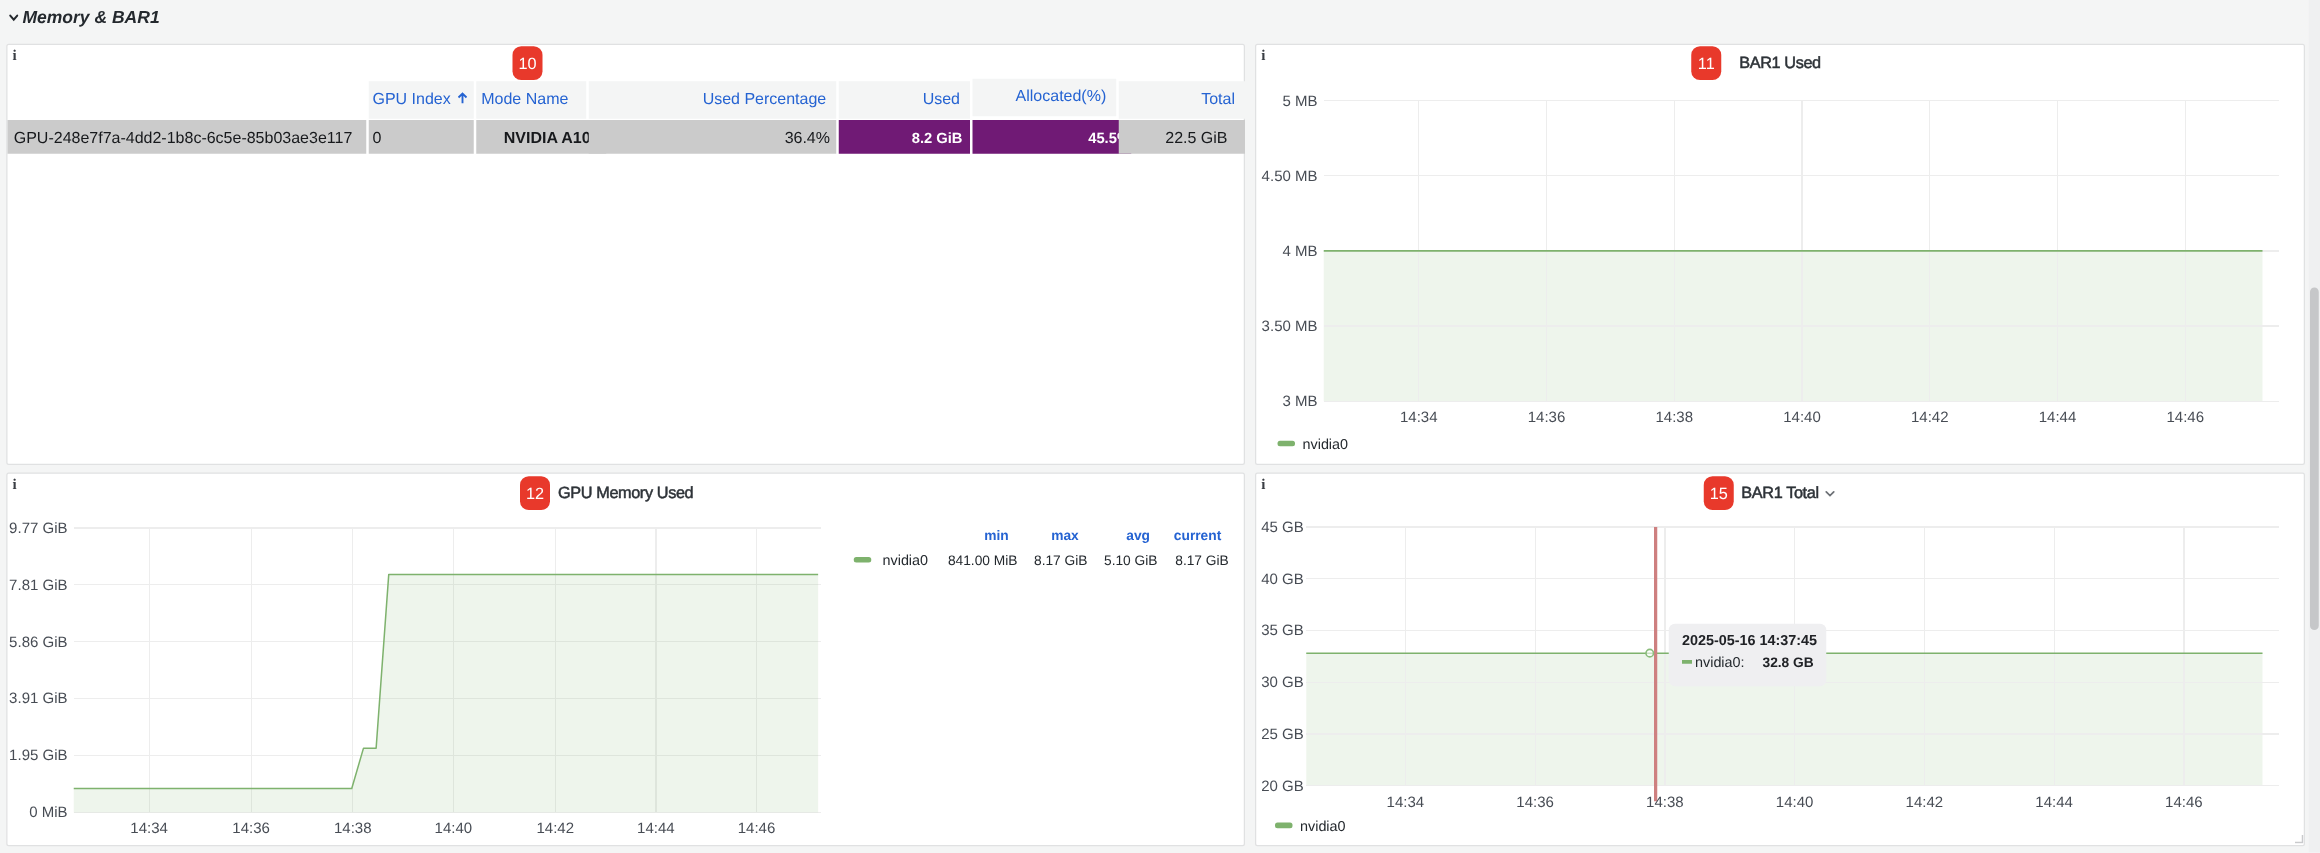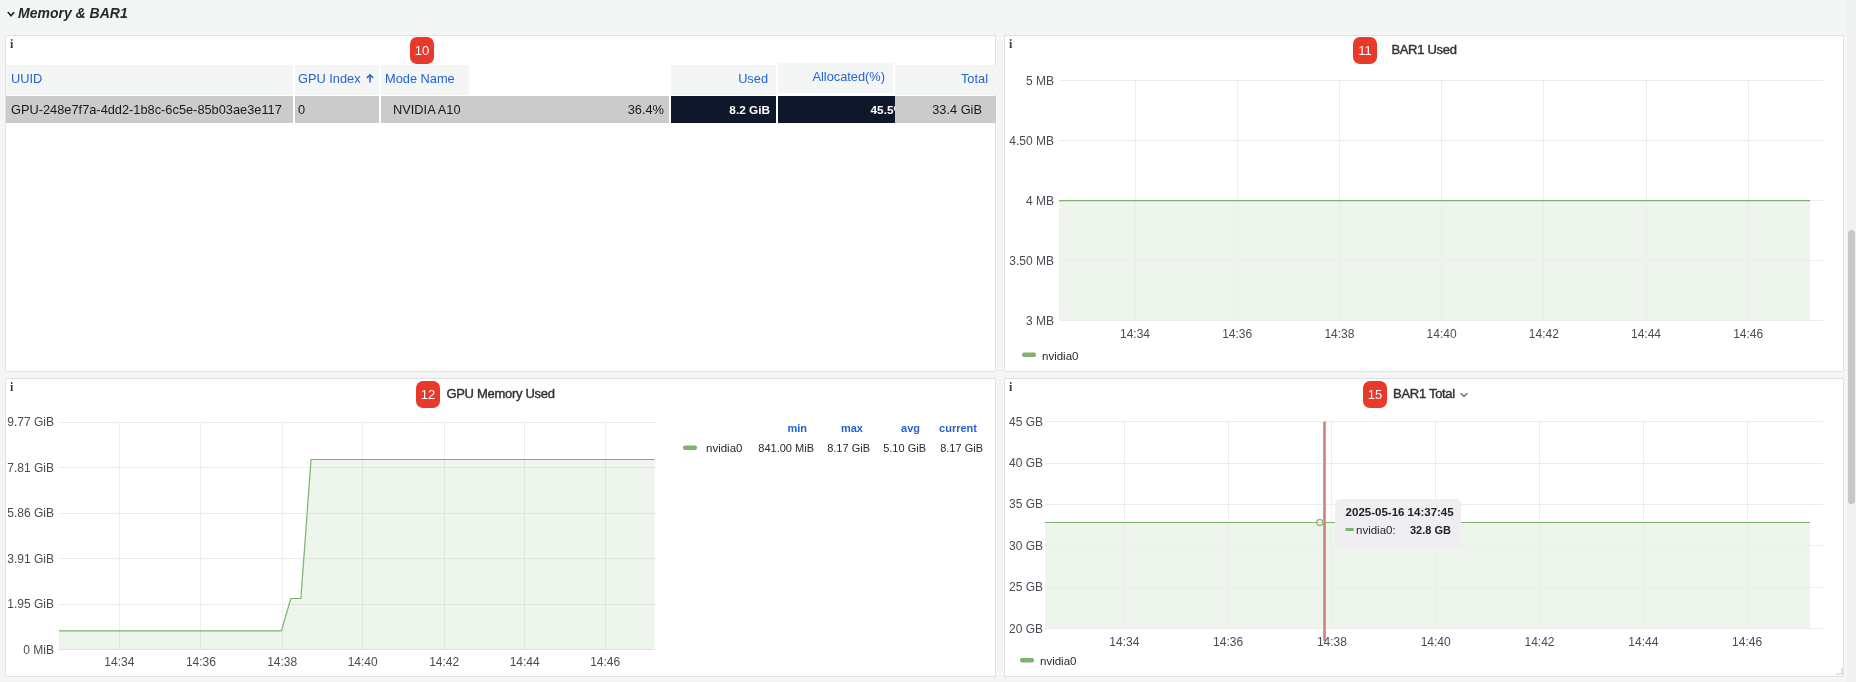--- a/index.html
+++ b/index.html
@@ -5,50 +5,50 @@
   * { margin:0; padding:0; box-sizing:border-box; }
   html,body { width:1856px; height:682px; background:#F4F5F5; font-family:"Liberation Sans", sans-serif; overflow:hidden; position:relative; }
   .panel { position:absolute; background:#fff; border:1px solid #E0E1E2; border-radius:2px; }
   .ptitle { position:absolute; left:0; right:0; text-align:center; font-size:13px; font-weight:400; letter-spacing:-0.3px; color:#2E3338; -webkit-text-stroke:0.4px #2E3338; }
   .badge { position:absolute; width:24px; height:27px; background:#E8392B; border-radius:7px; color:#fff; font-size:13px; font-weight:400; text-align:center; line-height:27px; }
   .iicon { position:absolute; font-family:"Liberation Serif", serif; font-style:normal; font-weight:700; font-size:12px; color:#3A3E44; line-height:1; }
   .axis { font-size:12px; fill:#474C54; }
   .hcell { position:absolute; font-size:12.8px; color:#2563D2; background:#F4F5F5; display:flex; align-items:center; padding-bottom:3px; }
   .dcell { position:absolute; font-size:12.8px; color:#17191C; background:#CBCBCB; display:flex; align-items:center; }
   .ralign { justify-content:flex-end; }
-  .gcell { background:#0f172a; color:#fff; font-weight:700; font-size:11.8px; }
+  .gcell { background:#701a75; color:#fff; font-weight:700; font-size:11.8px; }
 </style>
 </head>
 <body>
 
 <div style="position:absolute; left:18px; top:5px; font-size:14px; font-weight:700; color:#24292E;font-style:italic;">Memory &amp; BAR1</div>
 <svg style="position:absolute; left:7px; top:10px;" width="8" height="9" viewBox="0 0 8 9">
     <path d="M1.2 2.5 L4 5.8 L6.8 2.5" stroke="#24292E" stroke-width="1.6" fill="none" stroke-linecap="round"></path>
   </svg>
 
 <div class="panel" style="left:5px; top:35px; width:991px; height:337px;">
   <div class="iicon" style="left:4px; top:2px;">i</div>
   <div class="badge" style="left:404px; top:1px;">10</div>
 
-  <div class="hcell" style="left:0; top:29px; width:287px; height:30px; padding-left:5px;">UUID</div>
   <div class="hcell" style="left:289px; top:29px; width:84px; height:30px; padding-left:3px;">GPU Index<svg style="margin-left:4px" width="10" height="11" viewBox="0 0 10 11">
         <path d="M5 9.5 L5 2 M1.8 5 L5 1.8 L8.2 5" stroke="#2563D2" stroke-width="1.5" fill="none"></path>
       </svg></div>
   <div class="hcell" style="left:375px; top:29px; width:88px; height:30px; padding-left:4px;">Mode Name</div>
+  <div class="hcell ralign" style="left:465px; top:29px; width:198px; height:30px; padding-right:8px;">Used Percentage</div>
   <div class="hcell ralign" style="left:665px; top:29px; width:105px; height:30px; padding-right:8px;">Used</div>
   <div class="hcell ralign" style="left:772px; top:27px; width:115px; height:30px; padding-right:8px;">Allocated(%)</div>
   <div class="hcell ralign" style="left:889px; top:29px; width:101px; height:30px; padding-right:8px;">Total</div>
 
   <div class="dcell" style="left:0; top:60px; width:287px; height:27px; padding-left:5px;">GPU-248e7f7a-4dd2-1b8c-6c5e-85b03ae3e117</div>
   <div class="dcell" style="left:289px; top:60px; width:84px; height:27px; padding-left:3px;">0</div>
-  <div class="dcell" style="left:375px; top:60px; width:104px; height:27px; padding-left:12px;">NVIDIA A10</div>
+  <div class="dcell" style="left:375px; top:60px; width:104px; height:27px; padding-left:22px;font-weight:bold;">NVIDIA A10</div>
   <div class="dcell ralign" style="left:465px; top:60px; width:198px; height:27px; padding-right:5px;">36.4%</div>
   <div class="dcell gcell ralign" style="left:665px; top:60px; width:105px; height:27px; padding-right:6px;">8.2 GiB</div>
   <div class="dcell gcell ralign" style="left:772px; top:60px; width:127px; height:27px; padding-right:1px;">45.5%</div>
-  <div class="dcell ralign" style="left:889px; top:60px; width:101px; height:27px; padding-right:14px;">33.4 GiB</div>
+  <div class="dcell ralign" style="left:889px; top:60px; width:101px; height:27px; padding-right:14px;">22.5 GiB</div>
 </div>
 
 <div class="panel" style="left:1004px; top:35px; width:840px; height:337px;">
   <div class="iicon" style="left:4px; top:2px;">i</div>
   <div class="badge" style="left:348px; top:1px;">11</div>
   <div class="ptitle" style="top:6px;">BAR1 Used</div>
   <svg width="839" height="335" viewBox="0 0 839 335" style="position:absolute;left:0;top:0;">
 
     <rect x="54" y="164.7" width="751" height="120.2" fill="rgba(126,178,109,0.13)"></rect>
 

